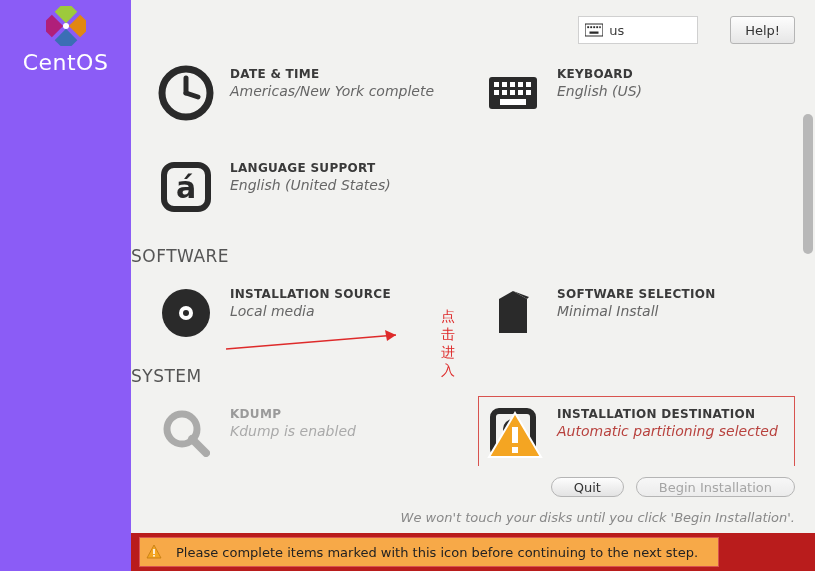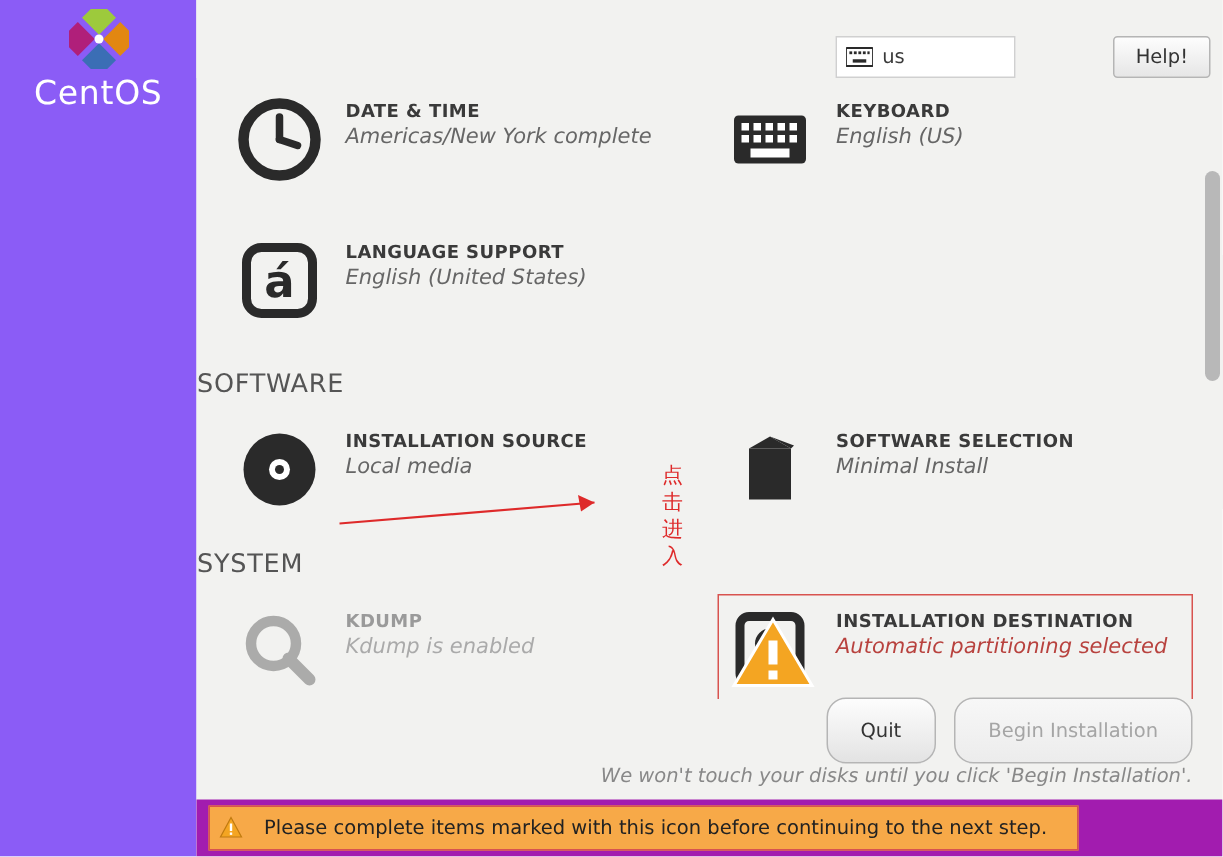--- a/index.html
+++ b/index.html
@@ -8,22 +8,22 @@
     width: 815px; height: 571px; overflow: hidden;
     display: flex; background: #fff;
   }
   .sidebar { width: 131px; background: #8b5cf6; color: #fff; flex-shrink: 0; }
   .logo-wrap { padding: 6px 0 0 0; text-align: center; }
   .logo-img { width: 40px; height: 40px; margin: 0 auto 4px; display: block; }
   .logo-text { font-size: 22px; font-weight: 500; letter-spacing: 0.5px; color:#fff; }
 
   .main { flex: 1; position: relative; display: flex; flex-direction: column; background:#f2f2f0; }
   .topbar {
-    height: 52px; background: #f2f2f0; display: flex; align-items: flex-end;
-    justify-content: flex-end; gap: 65px; padding: 8px 8px 0 0;
+    height: 52px; background: #f2f2f0; display: flex; align-items: center;
+    justify-content: flex-end; gap: 32px; padding: 8px 20px 0 0;
   }
   .kb-indicator {
     width: 120px; height: 28px; background: #fff; border: 1px solid #d0d0d0;
     display: flex; align-items: center; padding: 0 6px; font-size: 13px; color:#3a3a3a;
     gap:6px;
   }
   .kb-indicator svg { width:18px; height:14px; }
   .help-btn {
     height: 28px; padding: 0 14px; background: linear-gradient(#fdfdfd,#e6e6e6);
     border: 1px solid #b5b5b5; border-radius: 3px; font-size: 13px; color:#333;
@@ -63,32 +63,32 @@
 
   .warn-badge {
     position:absolute; bottom:-2px; right:-2px; width:28px; height:24px;
   }
 
   .buttonbar {
     height:42px; display:flex; justify-content:flex-end; align-items:center;
     gap:12px; padding:0 20px;
   }
   .btn {
-    height:44px; padding:0 22px; border:1px solid #b5b5b5; border-radius:13px;
+    height:20px; padding:0 22px; border:1px solid #b5b5b5; border-radius:13px;
     background:linear-gradient(#fdfdfd,#e3e3e3); color:#333; font-size:13px;
     display:flex; align-items:center; cursor:pointer;text-align:right;
   }
   .btn.disabled { color:#a5a5a5; background:linear-gradient(#f7f7f7,#ececec); cursor:default;}
   .disclaimer {
     text-align:right; font-style:italic; font-size:13px; color:#888;
     padding:2px 20px 8px 0;
   }
 
   .notification {
-    height:38px; background:#a21caf; display:flex; align-items:center;
+    height:38px; background:#b91c1c; display:flex; align-items:center;
     padding:0 0 0 8px;
   }
   .notif-inner {
     border:1px solid #d8534f; background:#f7a948; height:30px;
     display:flex; align-items:center; gap:14px; padding:0 20px 0 6px;
     margin-left:0;
   }
   .notif-icon { width:16px; height:16px; }
   .notif-text { font-size:13px; color:#222; }
 

